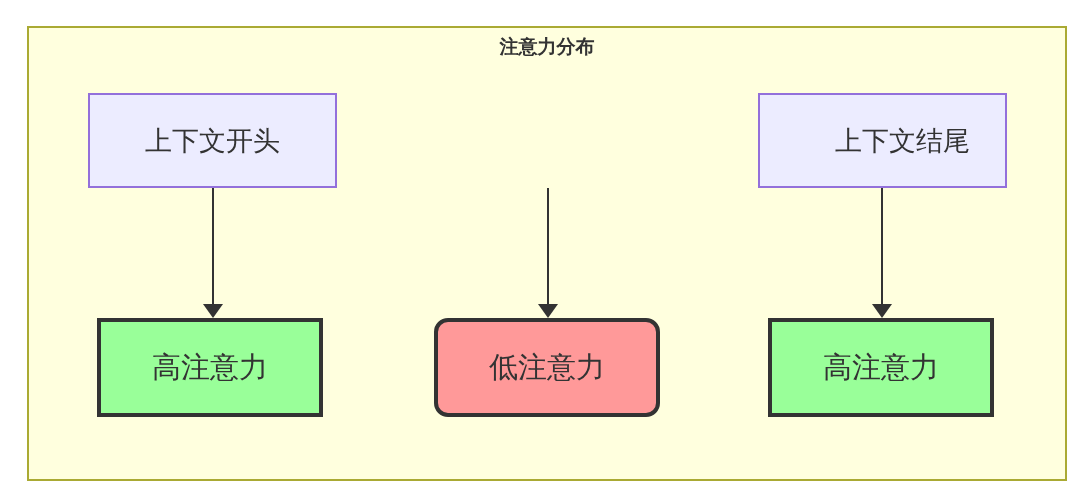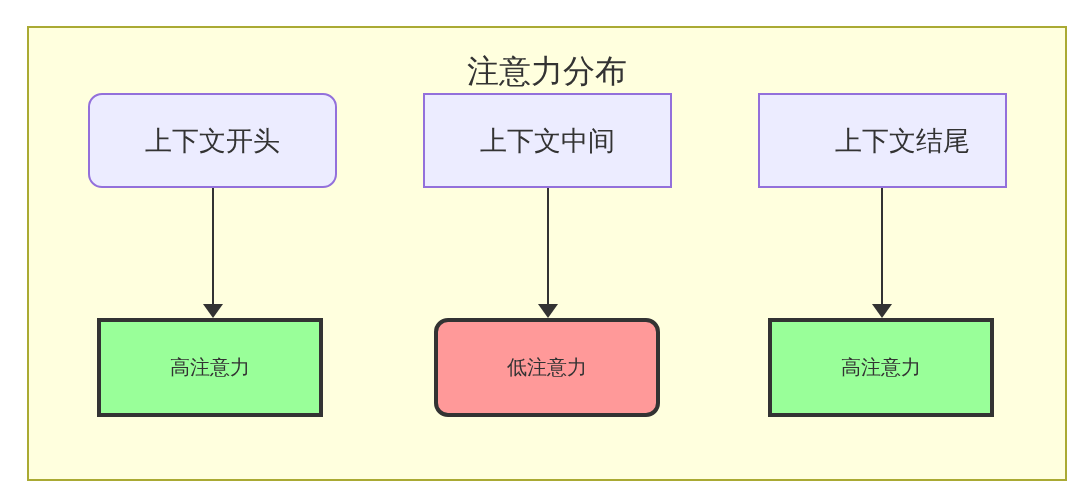--- a/index.html
+++ b/index.html
@@ -21,43 +21,44 @@
     left: 27px;
     top: 26px;
     width: 1040px;
     height: 455px;
     box-sizing: border-box;
     background: var(--container_bg, #ffffde);
     border: 2px solid var(--container_border, #aaaa33);
   }
   .subgraph-title {
     position: absolute;
-    top: 24px;
+    top: 8px;
     left: 0;
     width: 100%;
     text-align: center;
-    font-size: 32px;
+    font-size: 19px;
     line-height: 1.2;
     color: var(--text, #333333);
+    font-weight: bold;
   }
   .source-node {
     position: absolute;
     top: 65px;
     width: 249px;
     height: 95px;
     box-sizing: border-box;
     background: var(--node_bg, #ececff);
     border: 2px solid var(--node_border, #9370db);
     display: flex;
     align-items: center;
     justify-content: center;
     font-size: 27px;
     color: var(--text, #333333);
   }
-  .source-node.c0 { left: 59px; border-radius: 14px; }
+  .source-node.c0 { left: 59px; }
   .source-node.c1 { left: 394px; }
   .source-node.c2 { left: 729px; padding-left: 40px; }
 
   .arrow-line {
     position: absolute;
     top: 160px;
     width: 2px;
     height: 117px;
     background: var(--arrow, #333333);
   }
@@ -81,21 +82,21 @@
   .result-node {
     position: absolute;
     top: 290px;
     width: 226px;
     height: 99px;
     box-sizing: border-box;
     border: 4px solid var(--result_border, #333333);
     display: flex;
     align-items: center;
     justify-content: center;
-    font-size: 20px;
+    font-size: 29px;
     color: var(--text, #333333);
   }
   .result-node.c0 { left: 68px; }
   .result-node.c1 { left: 405px; }
   .result-node.c2 { left: 739px; }
   .result-node.high { background: var(--high_bg, #99ff99); }
   .result-node.low  { background: var(--low_bg, #ff9999); border-radius: 14px; }
 </style>
 </head>
 <body>
@@ -107,23 +108,20 @@
 
     <div class="source-node c0">
       <span>上下文开头</span>
     </div>
     <div class="arrow-line c0"></div>
     <div class="arrow-head c0"></div>
     <div class="result-node high c0">
       <span>高注意力</span>
     </div>
 
-    <div class="source-node c1">
-      <span>上下文中间</span>
-    </div>
     <div class="arrow-line c1"></div>
     <div class="arrow-head c1"></div>
     <div class="result-node low c1">
       <span>低注意力</span>
     </div>
 
     <div class="source-node c2">
       <span>上下文结尾</span>
     </div>
     <div class="arrow-line c2"></div>

